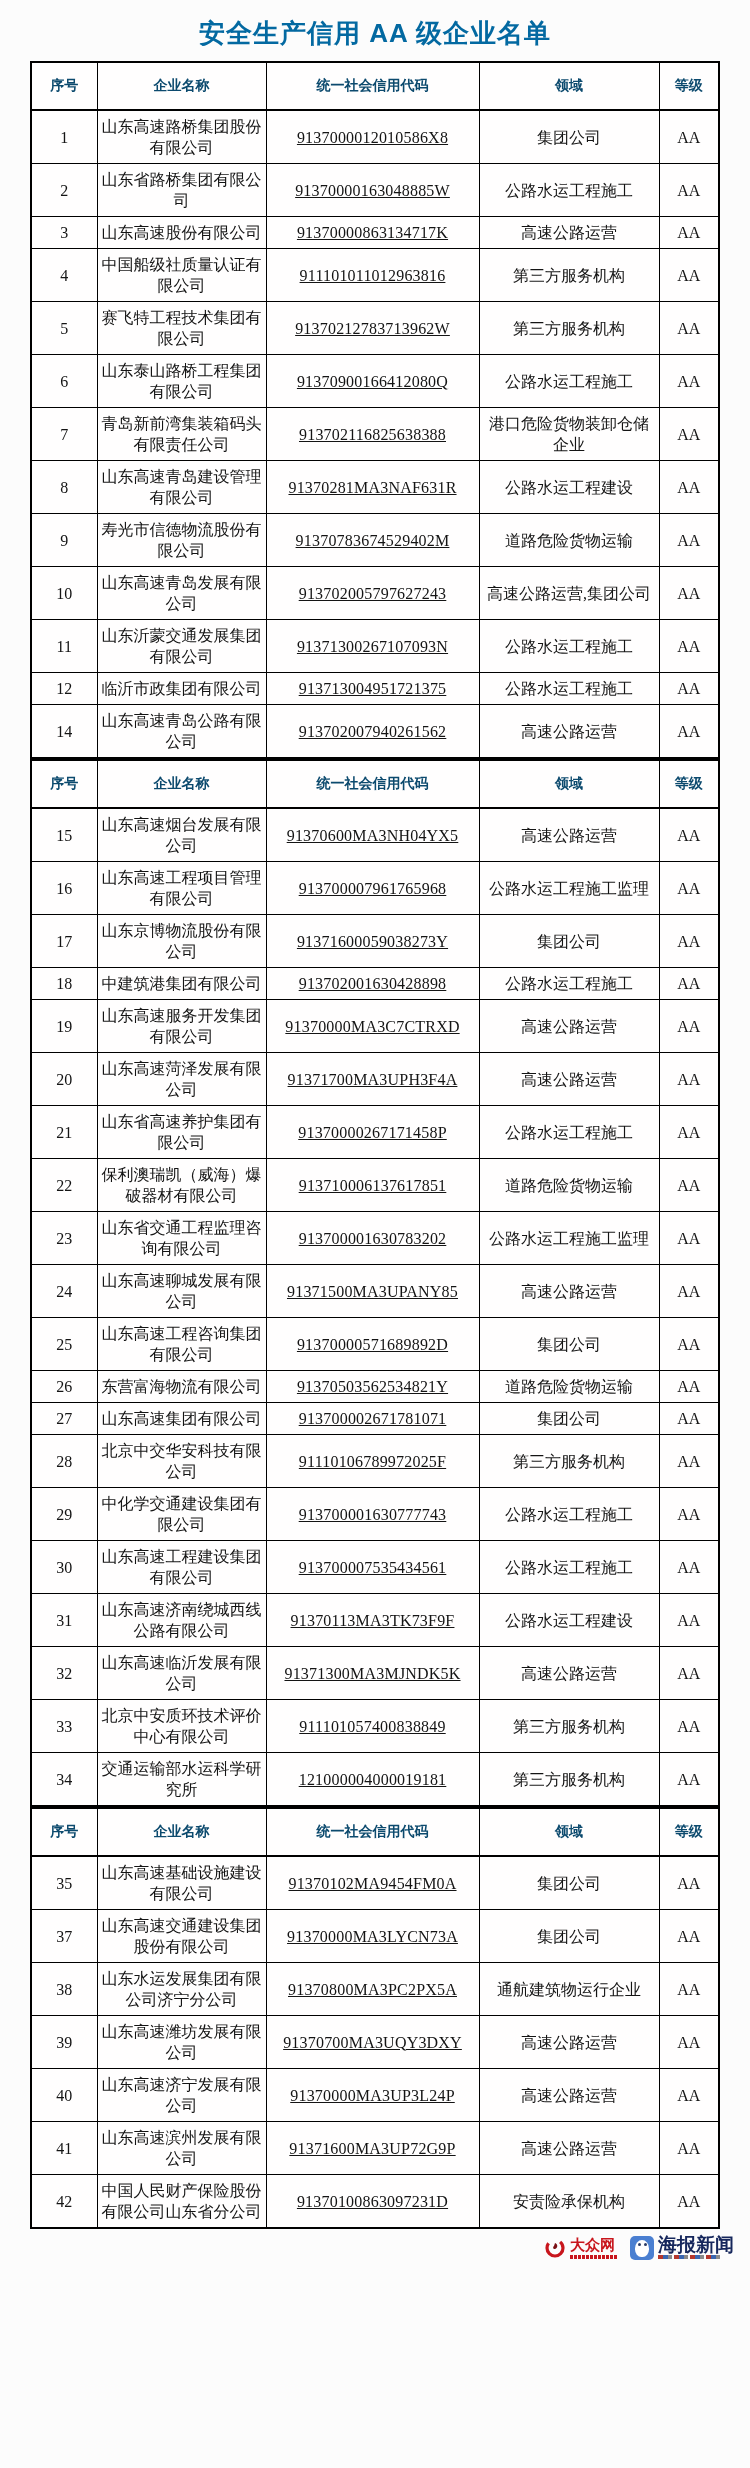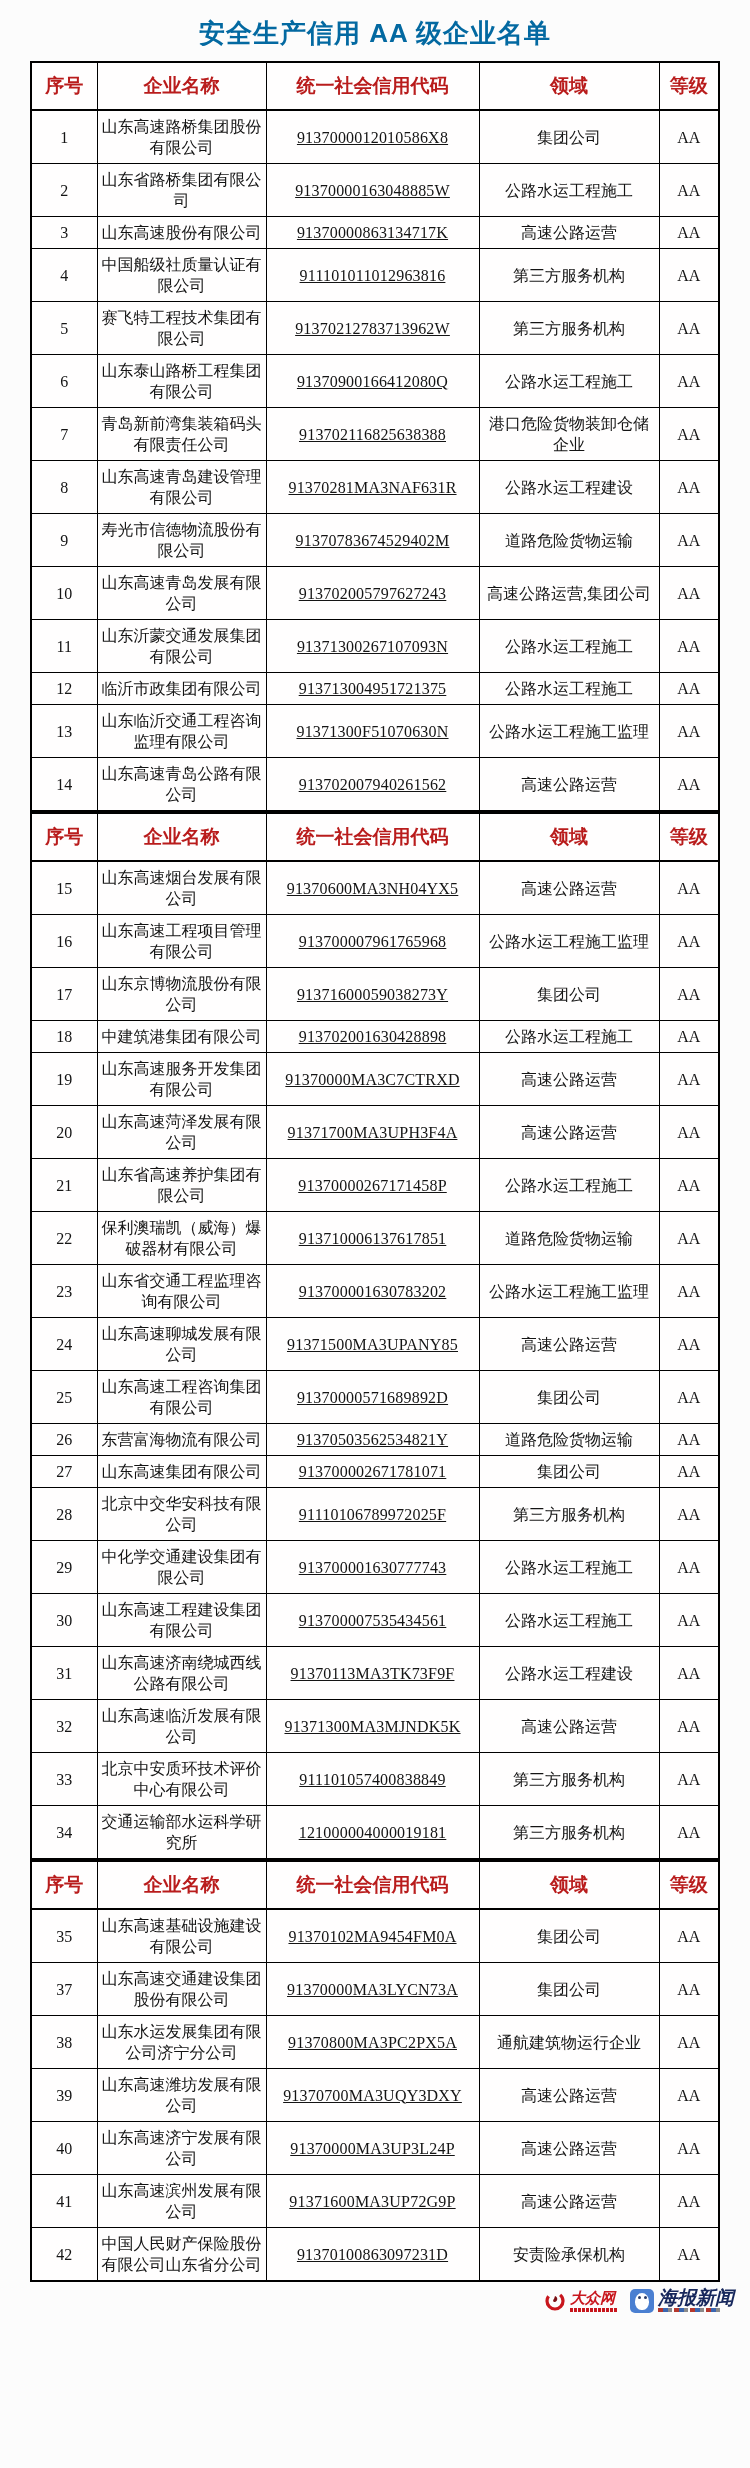--- a/index.html
+++ b/index.html
@@ -26,25 +26,25 @@
     table-layout: fixed;
     background: #fffefe;
     border: 2px solid #000;
   }
   .tbl-gap-2 { margin-top: 36px; }
   .tbl-gap-3 { margin-top: 57px; }
   table.enterprise-table th {
     border: 1px solid #000;
     border-bottom: 2px solid #000;
     height: 48px;
-    font-size: 19px;
+    font-size: 14px;
     font-weight: bold;
     text-align: center;
     padding: 0;
-    color: #b91c1c;
+    color: #0c4a6e;
     background: #fffefe;
   }
   table.enterprise-table td {
     border: 1px solid #000;
     text-align: center;
     vertical-align: middle;
     font-family: "Liberation Serif", serif;
     font-size: 16px;
     line-height: 21px;
     padding: 5px 2px;
@@ -61,21 +61,21 @@
     width: 740px;
     display: flex;
     justify-content: flex-end;
     align-items: center;
     gap: 12px;
     margin: 4px 0 6px 0;
     padding-right: 6px;
     height: 30px;
   }
   .logo { display: flex; align-items: center; gap: 4px; }
-  .logo-texts { display: flex; flex-direction: column; align-items: flex-start; gap: 2px; font-style: italic; }
+  .logo-texts { display: flex; flex-direction: column; align-items: flex-start; gap: 2px; }
   .dazhong-label {
     color: #c8161d;
     font-weight: bold;
     font-size: 15px;
     font-family: "Liberation Serif", serif;
     line-height: 15px;
   }
   .dazhong-strip {
     width: 48px; height: 4px;
     background: repeating-linear-gradient(90deg,#c8161d 0 3px,#fcfcfc 3px 4px);
@@ -223,27 +223,20 @@
   </tr>
 
   <tr>
     <td class="cell-serial">12</td>
     <td class="cell-name">临沂市政集团有限公司</td>
     <td class="cell-code">913713004951721375</td>
     <td class="cell-field">公路水运工程施工</td>
     <td class="cell-grade">AA</td>
   </tr>
 
-  <tr>
-    <td class="cell-serial">13</td>
-    <td class="cell-name">山东临沂交通工程咨询监理有限公司</td>
-    <td class="cell-code">91371300F51070630N</td>
-    <td class="cell-field">公路水运工程施工监理</td>
-    <td class="cell-grade">AA</td>
-  </tr>
 
   <tr>
     <td class="cell-serial">14</td>
     <td class="cell-name">山东高速青岛公路有限公司</td>
     <td class="cell-code">913702007940261562</td>
     <td class="cell-field">高速公路运营</td>
     <td class="cell-grade">AA</td>
   </tr>
 </tbody>
 </table>

